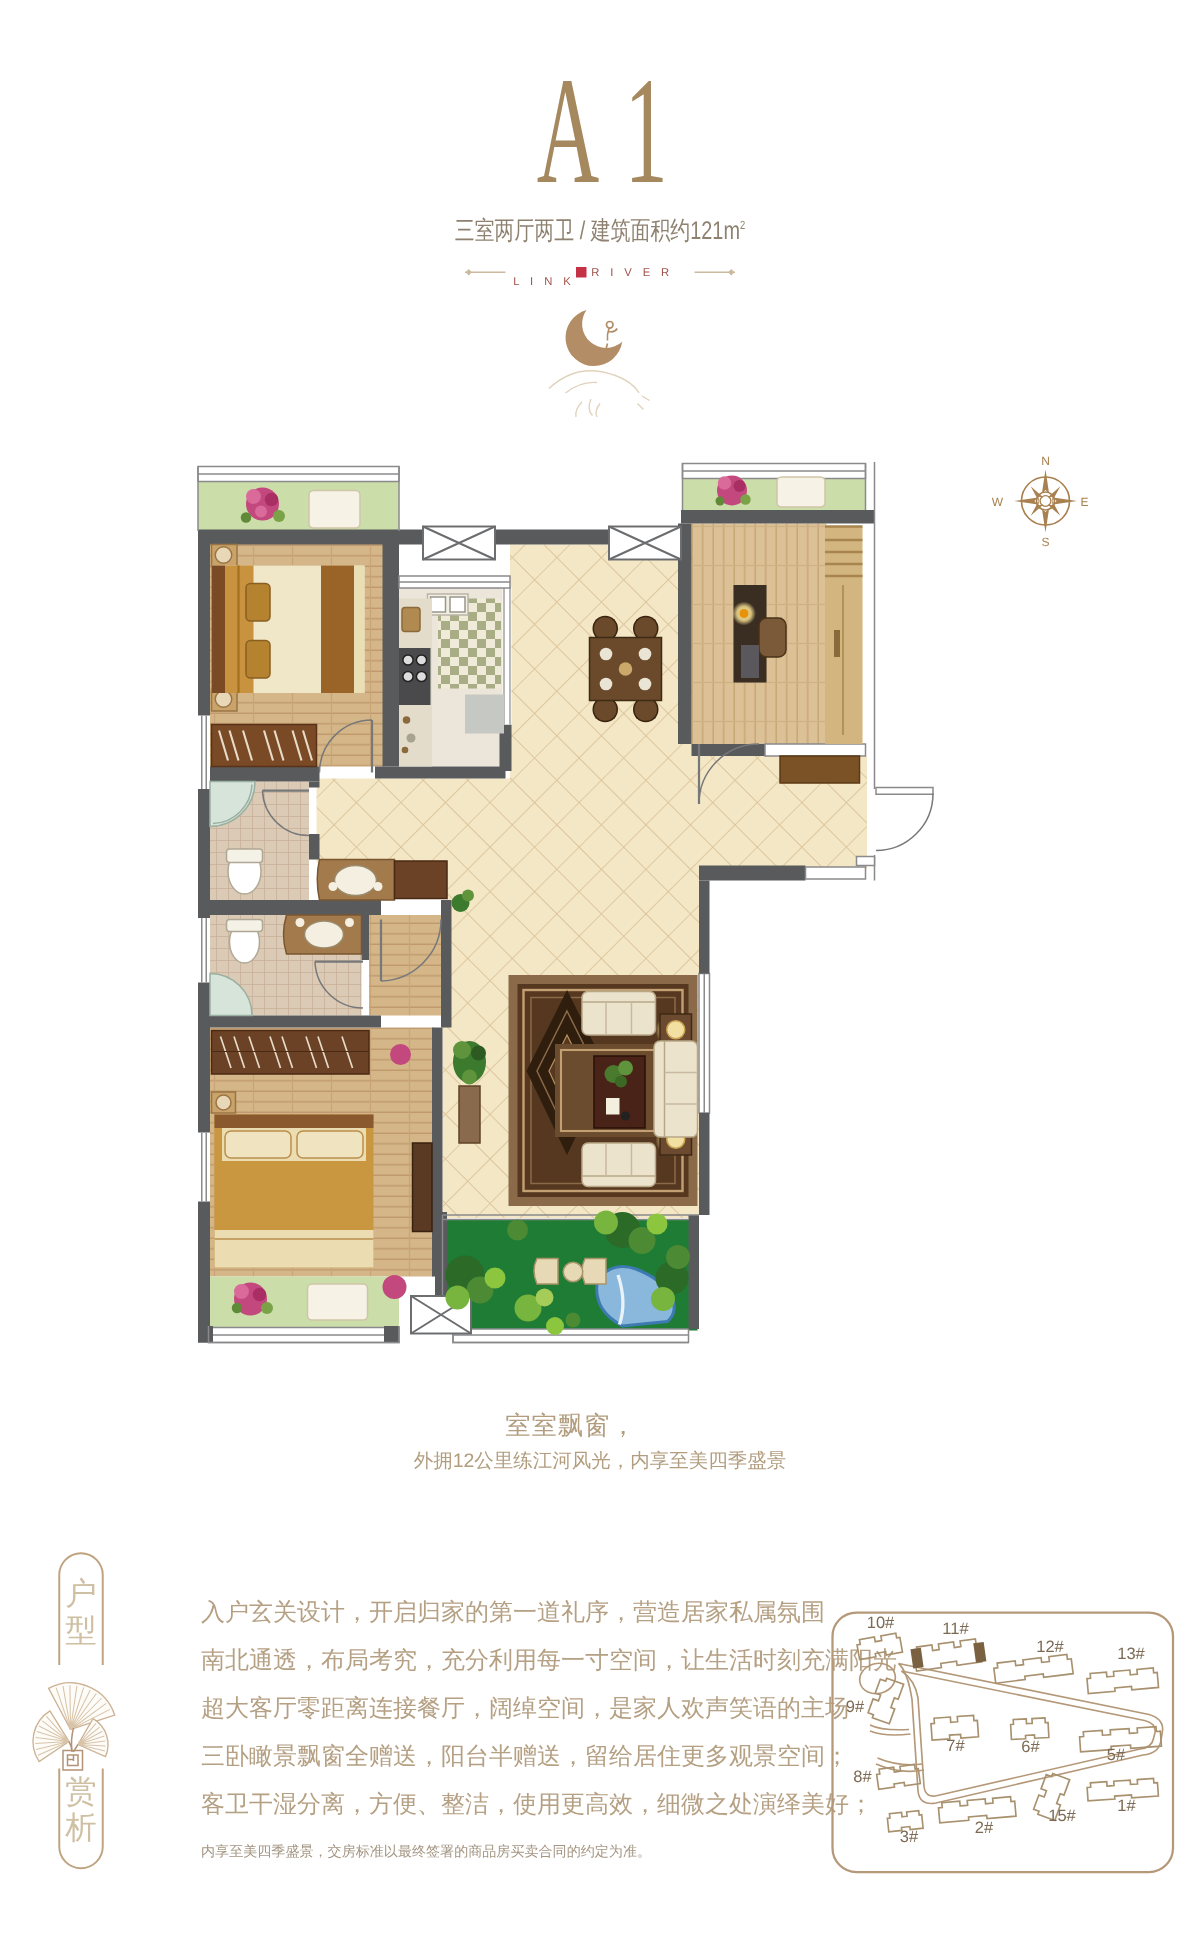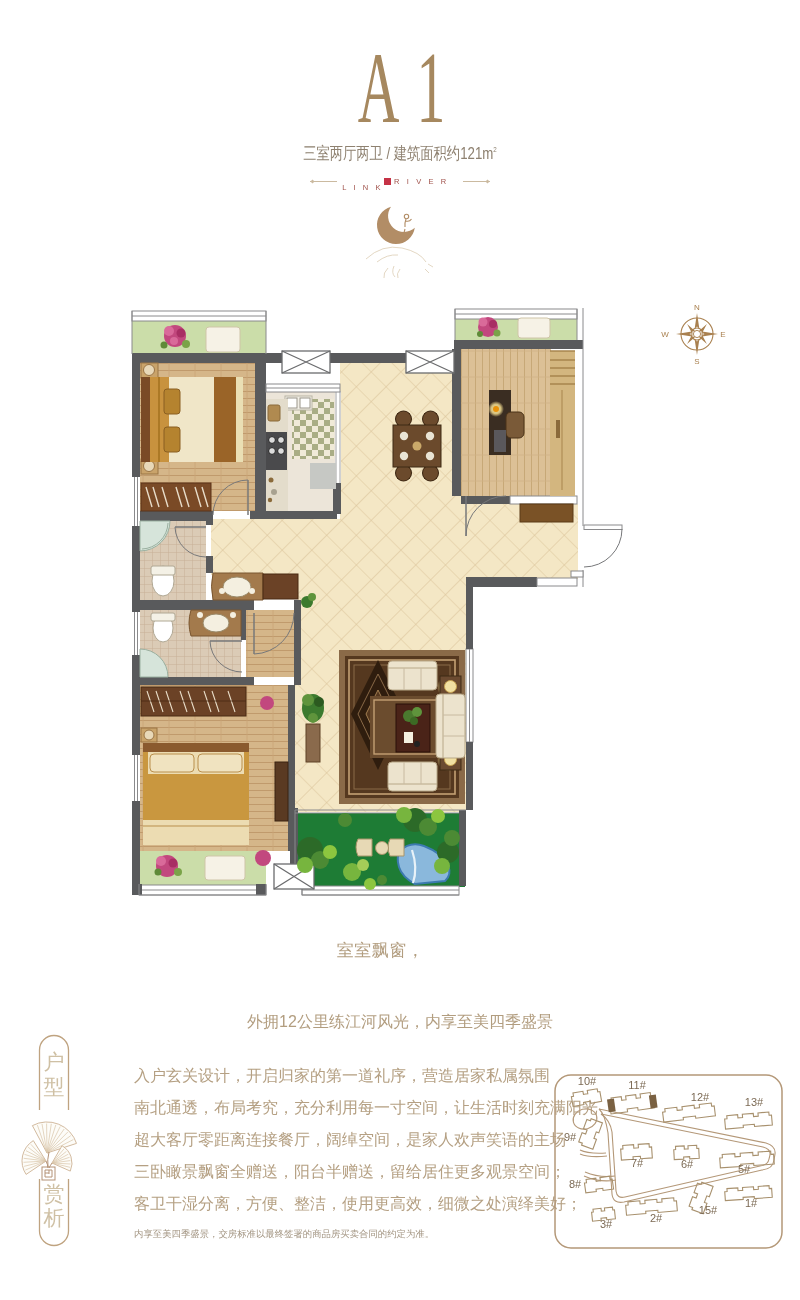--- a/index.html
+++ b/index.html
@@ -7,21 +7,21 @@
 .abs{position:absolute;}
 #a1{left:10px;top:37px;width:800px;text-align:center;font-family:"Liberation Serif",serif;font-size:102px;line-height:102px;color:#a6885f;letter-spacing:30px;transform:scaleX(0.565);transform-origin:400px 0;}
 #sub{left:0;top:142px;width:800px;text-align:center;font-size:17px;color:#8e8170;letter-spacing:0px;transform:scaleX(0.78);transform-origin:400px 0;}
 #sub sup{font-size:8px;}
 #divider{left:0;top:174px;width:800px;height:14px;display:flex;align-items:center;justify-content:center;}
 #divider .ln{width:27px;height:1px;background:#cbbaa0;position:relative;}
 #divider .ln i{position:absolute;top:-2px;width:5px;height:5px;background:#cbbaa0;transform:rotate(45deg) scale(.6);}
 #divider .tx{font-size:7.5px;color:#a0524b;letter-spacing:2.6px;margin:12px 1px 0 5px;}
 #divider .seal{width:7px;height:7px;background:#c53246;margin:0 3px 0 0;}
 #tag1{left:0;top:939px;width:761px;text-align:center;font-size:17px;color:#b29d7f;letter-spacing:0.5px;}
-#tag2{left:0;top:965px;width:800px;text-align:center;font-size:16px;color:#b29d7f;letter-spacing:0px;margin-top:47px;}
+#tag2{left:0;top:965px;width:800px;text-align:center;font-size:13px;color:#b29d7f;letter-spacing:0px;}
 #body{left:134px;top:1060px;width:420px;font-size:16px;color:#b5a083;letter-spacing:0px;line-height:32px;white-space:nowrap;}
 #disc{left:134px;top:1228px;width:420px;font-size:9.4px;color:#a39582;letter-spacing:0px;white-space:nowrap;}
 </style>
 </head>
 <body>
 <div class="abs" id="a1">A1</div>
 <div class="abs" id="sub">三室两厅两卫 / 建筑面积约121m<sup>2</sup></div>
 <div class="abs" id="divider">
     <div class="ln">
       <i style="left:0"></i>

